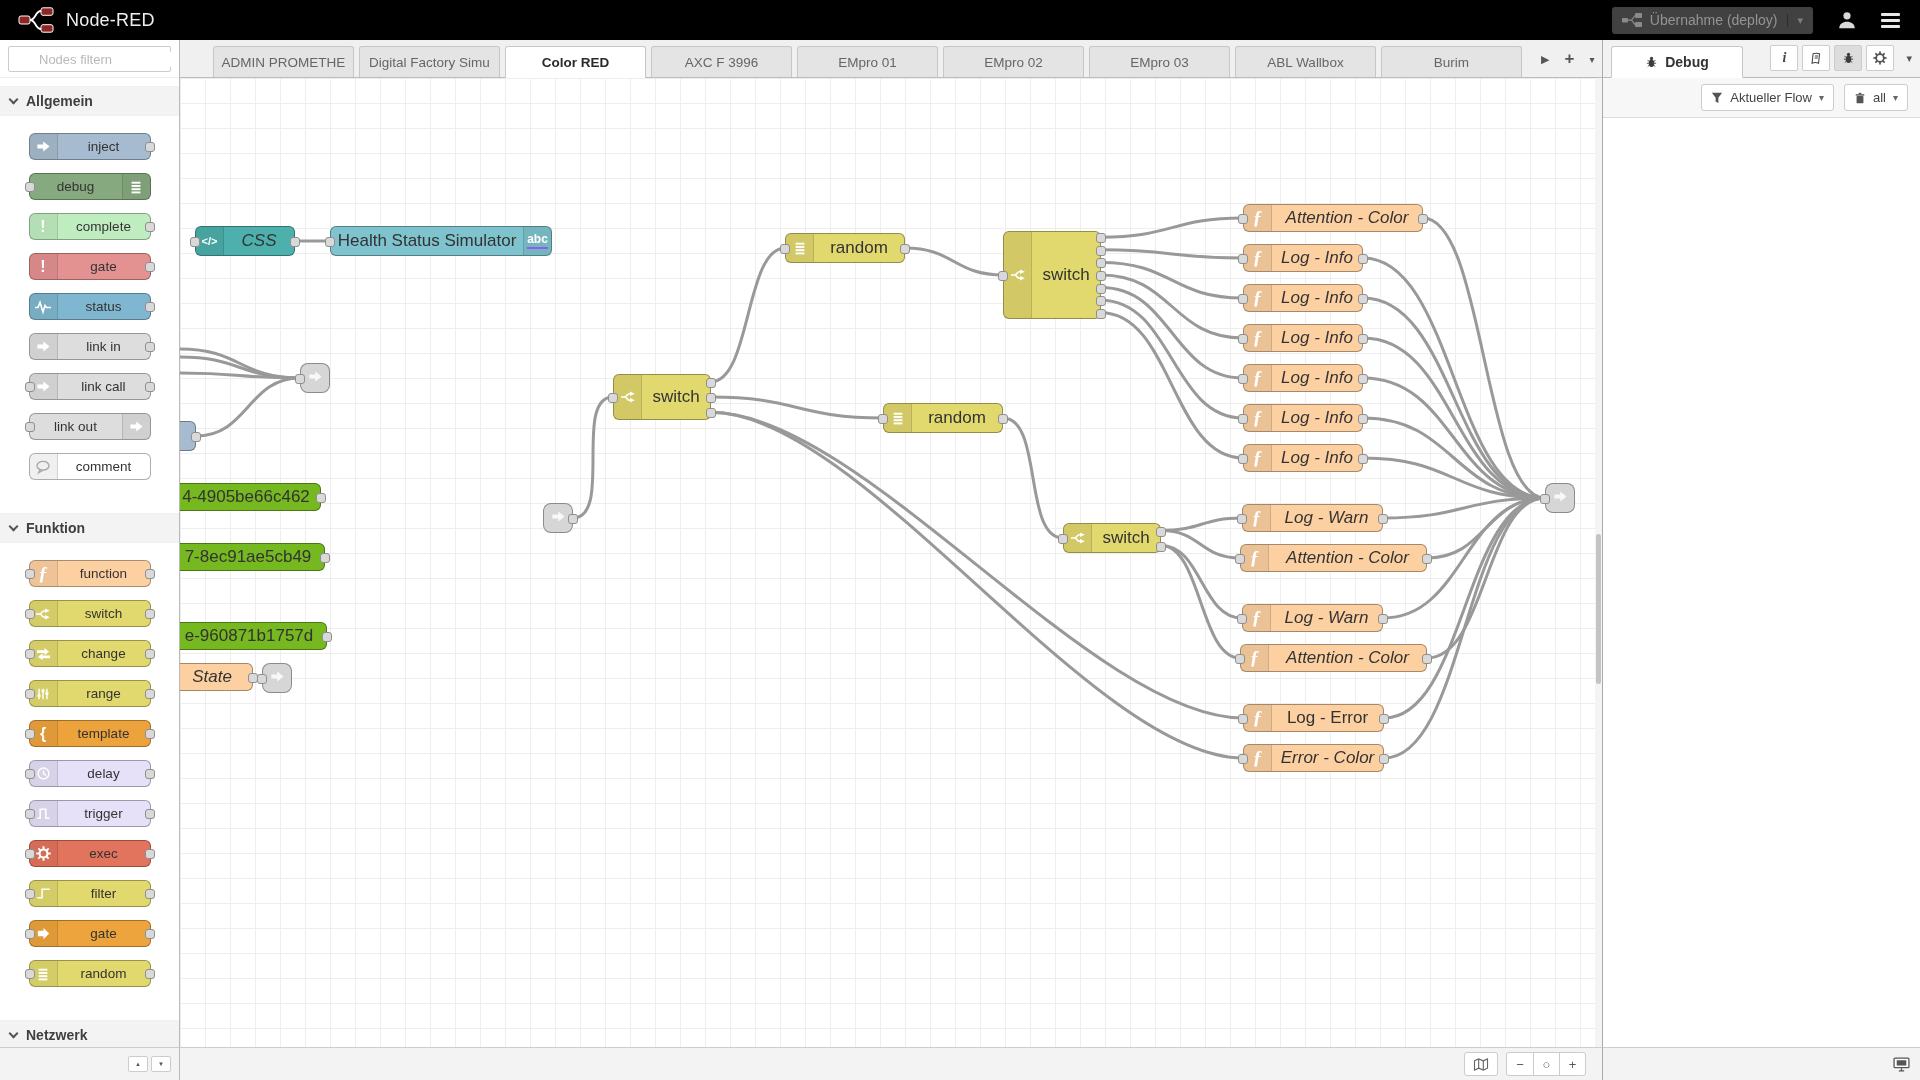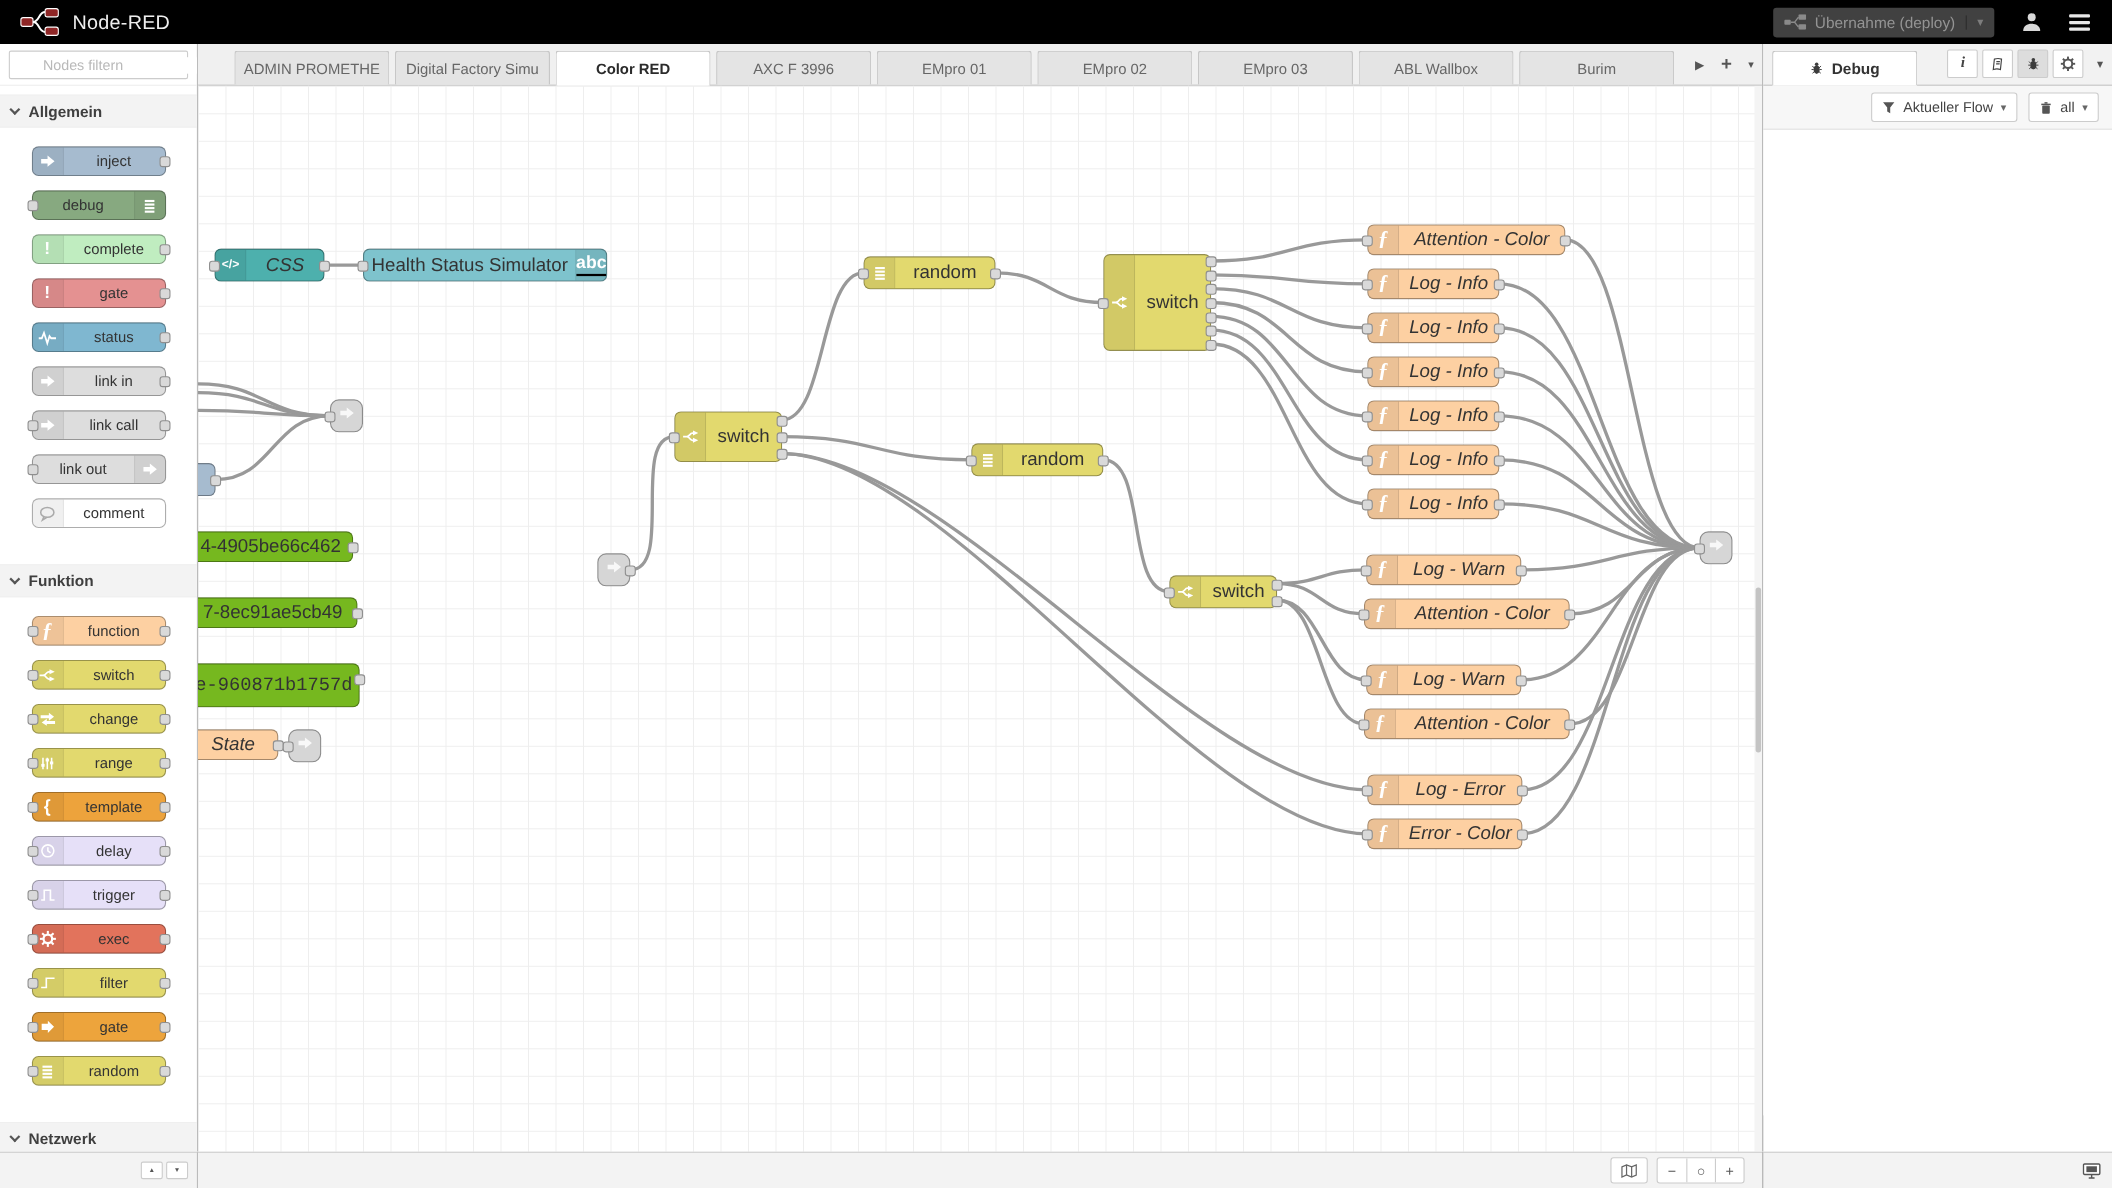--- a/index.html
+++ b/index.html
@@ -57,21 +57,21 @@
     background-size:25px 25px; overflow:hidden; }
   .wires { position:absolute; left:0; top:0; pointer-events:none; }
   .wires path { pointer-events:auto; }
   .cnode { position:absolute; border:1px solid rgba(0,0,0,.35); border-radius:6px; display:flex; cursor:move; }
   .cnode .nicon { width:28px; display:flex; align-items:center; justify-content:center; background:rgba(0,0,0,.07); }
   .cnode .nicon.left { border-right:1px solid rgba(0,0,0,.12); border-radius:5px 0 0 5px; }
   .cnode .nicon.right { border-left:1px solid rgba(0,0,0,.12); border-radius:0 5px 5px 0; }
   .cnode .nlabel { flex:1; display:flex; align-items:center; justify-content:center; font-size:17px; color:#333; white-space:nowrap; overflow:hidden; }
   .cnode.linknode { border-radius:8px; align-items:center; justify-content:center; }
   .tglyph { color:#fff; font-weight:bold; }
-  .abc-badge { color:#fff; font-weight:bold; font-size:16px; border-bottom:2px solid #000000; line-height:1.1; }
+  .abc-badge { color:#fff; font-weight:bold; font-size:12px; border-bottom:2px solid #8b5cf6; line-height:1.1; }
   .canvas-scrollbar { position:absolute; right:0; top:0; width:7px; height:969px; background:#f4f4f4; }
   .canvas-scrollbar .thumb { position:absolute; right:1px; top:456px; width:5px; height:150px; background:#c4c4c4; border-radius:3px; }
   .canvas-footer { position:absolute; left:180px; top:1047px; width:1422px; height:33px; background:#f3f3f3; border-top:1px solid #ccc; display:flex; align-items:center; justify-content:flex-end; padding-right:16px; gap:8px; }
   .map-btn { width:34px; height:24px; background:#fff; border:1px solid #ccc; border-radius:3px; display:flex; align-items:center; justify-content:center; cursor:pointer; }
   .zoom-group { display:flex; height:24px; border:1px solid #ccc; border-radius:3px; overflow:hidden; background:#fff; }
   .zoom-group .zbtn { width:26px; display:flex; align-items:center; justify-content:center; font-size:13px; color:#555; cursor:pointer; }
   .zoom-group .zbtn + .zbtn { border-left:1px solid #ccc; }
 
   
   .debug-header { height:38px; background:#f2f2f2; border-bottom:1px solid #bbb; display:flex; align-items:flex-end; padding:0 8px; }
@@ -601,21 +601,21 @@
           <span class="tglyph" style="font-family:'Liberation Serif',serif;font-style:italic;font-size:19px">ƒ</span>
         </span>
         <span class="nlabel" style="font-style:italic;">Attention - Color</span>
         <span class="port" style="left: -6px; top: 9px;"></span>
         <span class="port" style="right: -6px; top: 9px;"></span>
       </div>
       <div class="cnode" style="left: 1063px; top: 626px; width: 141px; height: 28px; background: rgb(253, 208, 162);">
         <span class="nicon left">
           <span class="tglyph" style="font-family:'Liberation Serif',serif;font-style:italic;font-size:19px">ƒ</span>
         </span>
-        <span class="nlabel" style="font-style:italic;">Log - Error</span>
+        <span class="nlabel" style="">Log - Error</span>
         <span class="port" style="left: -6px; top: 9px;"></span>
         <span class="port" style="right: -6px; top: 9px;"></span>
       </div>
       <div class="cnode" style="left: 1063px; top: 666px; width: 141px; height: 28px; background: rgb(253, 208, 162);">
         <span class="nicon left">
           <span class="tglyph" style="font-family:'Liberation Serif',serif;font-style:italic;font-size:19px">ƒ</span>
         </span>
         <span class="nlabel" style="font-style:italic;">Error - Color</span>
         <span class="port" style="left: -6px; top: 9px;"></span>
         <span class="port" style="right: -6px; top: 9px;"></span>
@@ -637,21 +637,21 @@
         <span class="port" style="right: -6px; top: 10px;"></span>
       </div>
       <div class="cnode" style="left: -9px; top: 405px; width: 150px; height: 28px; background: rgb(118, 184, 31);">
         <span class="nlabel" style="">4-4905be66c462</span>
         <span class="port" style="right: -6px; top: 9px;"></span>
       </div>
       <div class="cnode" style="left: -9px; top: 465px; width: 154px; height: 28px; background: rgb(118, 184, 31);">
         <span class="nlabel" style="">7-8ec91ae5cb49</span>
         <span class="port" style="right: -6px; top: 9px;"></span>
       </div>
-      <div class="cnode" style="left: -9px; top: 525px; width: 156px; height: 40px; background: rgb(118, 184, 31); font-family: Liberation Mono, monospace;">
+      <div class="cnode" style="left: -9px; top: 544px; width: 156px; height: 28px; background: rgb(118, 184, 31);">
         <span class="nlabel" style="">e-960871b1757d</span>
         <span class="port" style="right: -6px; top: 9px;"></span>
       </div>
       <div class="cnode" style="left: -9px; top: 585px; width: 82px; height: 28px; background: rgb(253, 208, 162);">
         <span class="nlabel" style="font-style:italic;">State</span>
         <span class="port" style="right: -6px; top: 9px;"></span>
       </div>
       <div class="cnode linknode" style="left: 82px; top: 585px; width: 30px; height: 30px; background: rgb(214, 214, 214);">
         <span style="opacity:.85"><svg width="15" height="15" viewBox="0 0 16 16" fill="#fff">
             <path d="M1.5 5.8h6.2V2.6L14.5 8l-6.8 5.4v-3.2H1.5z"></path>

